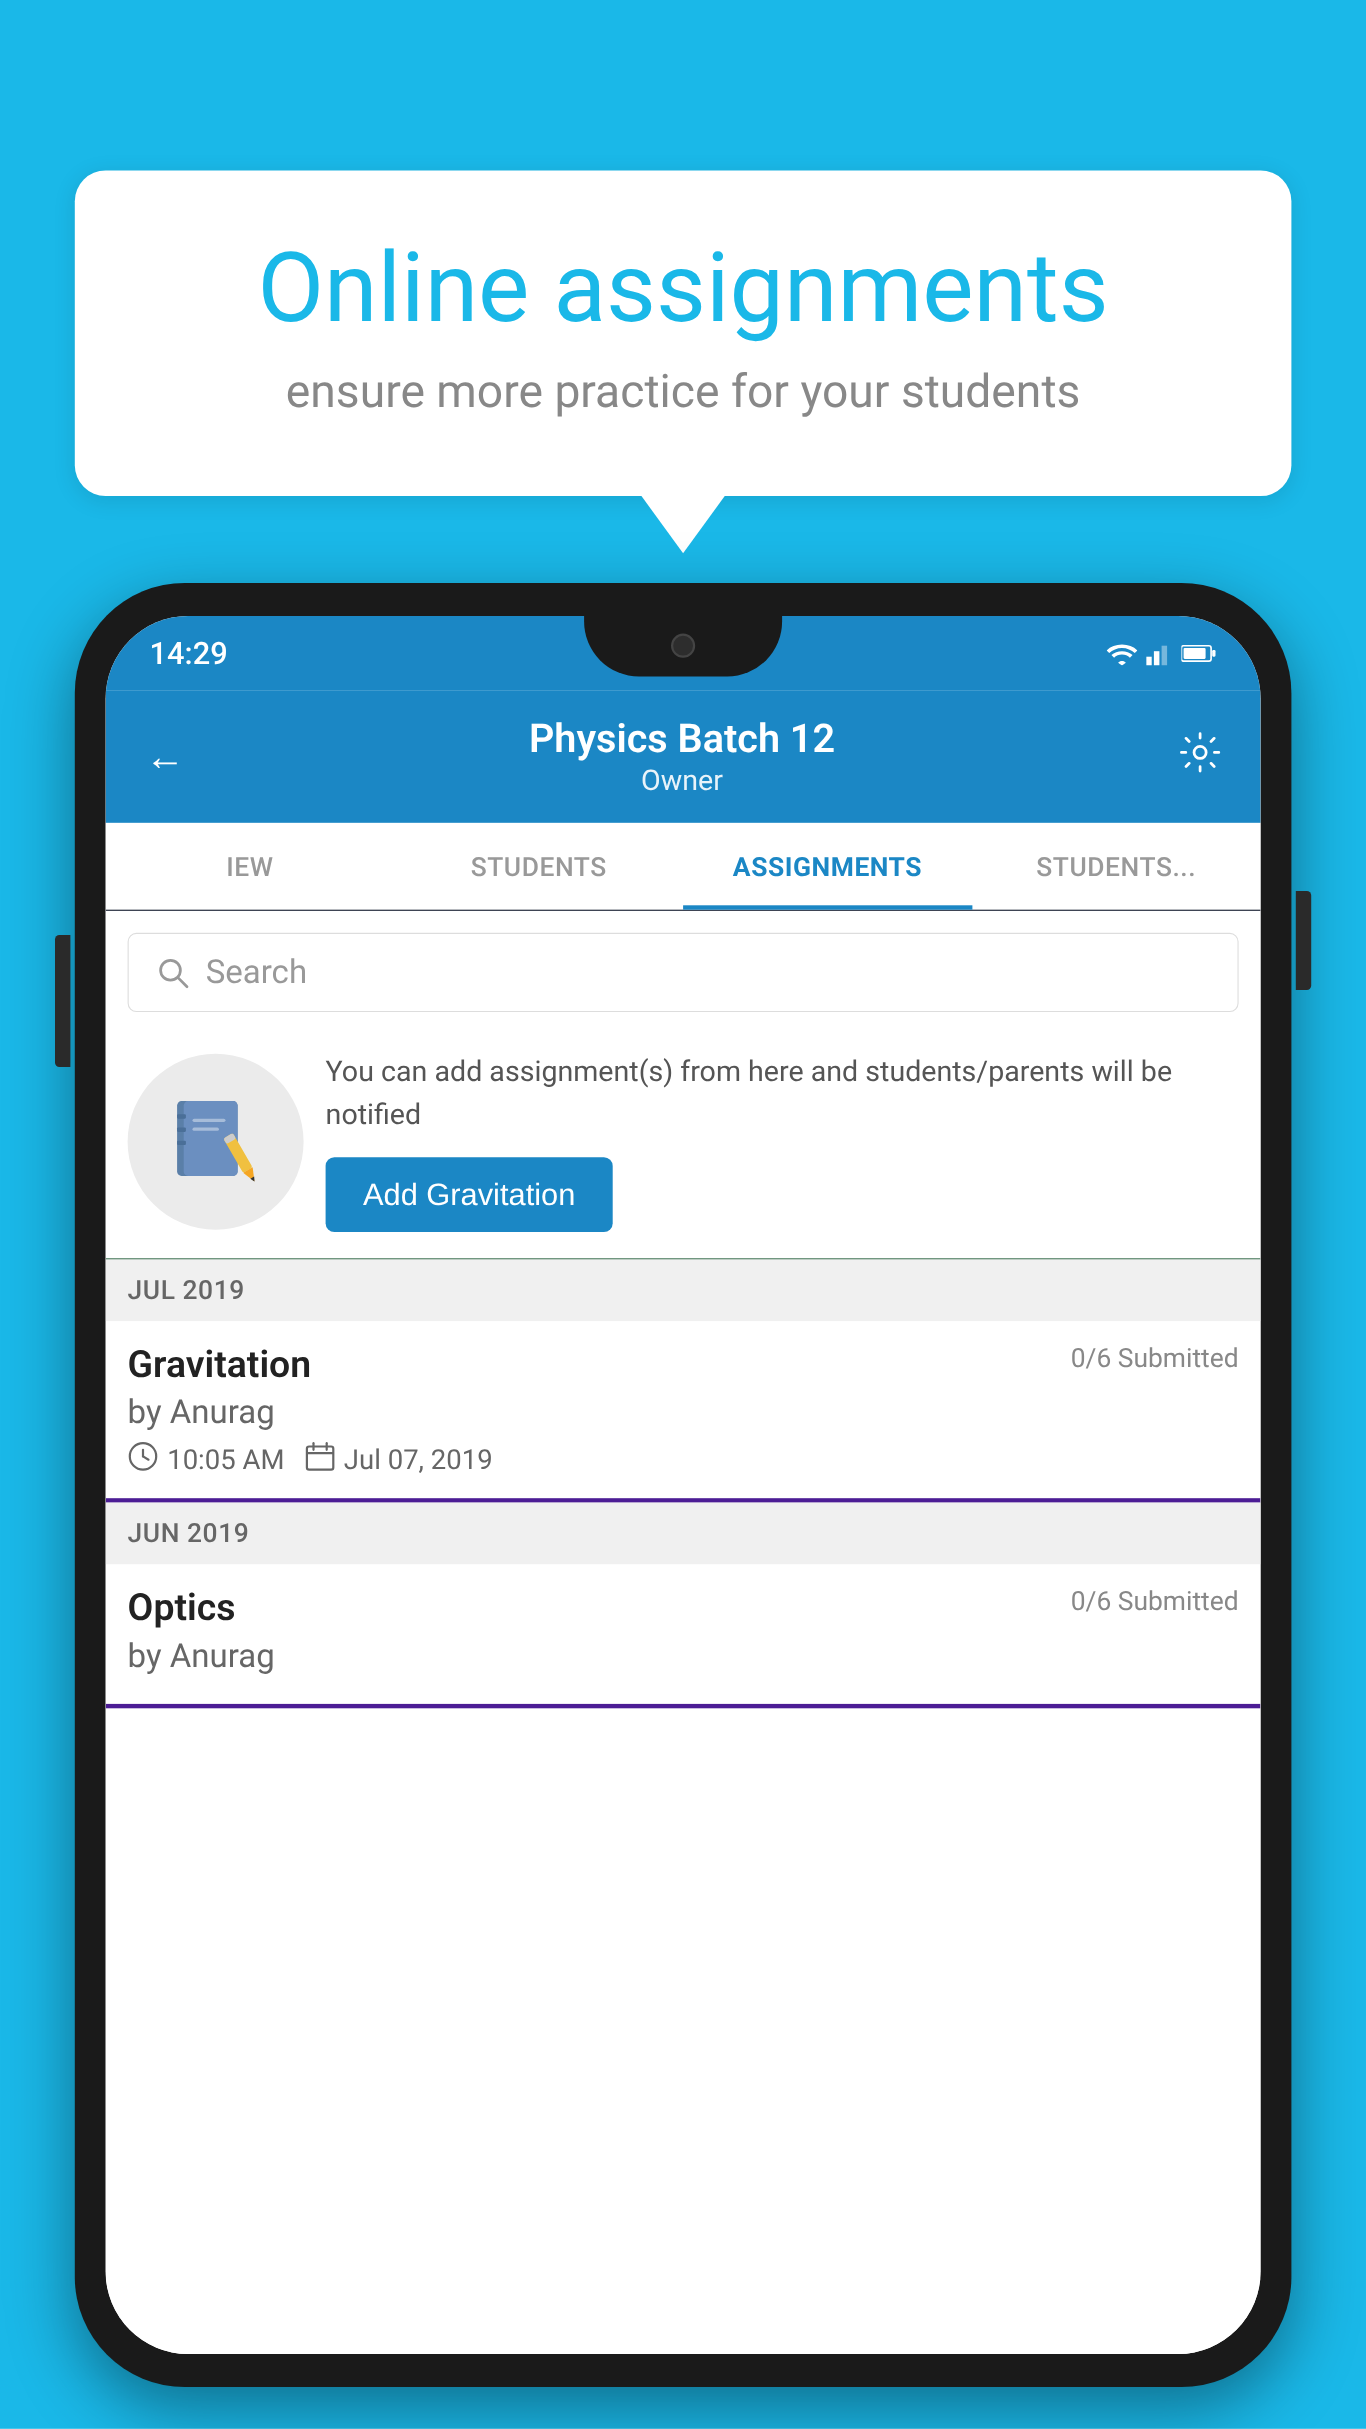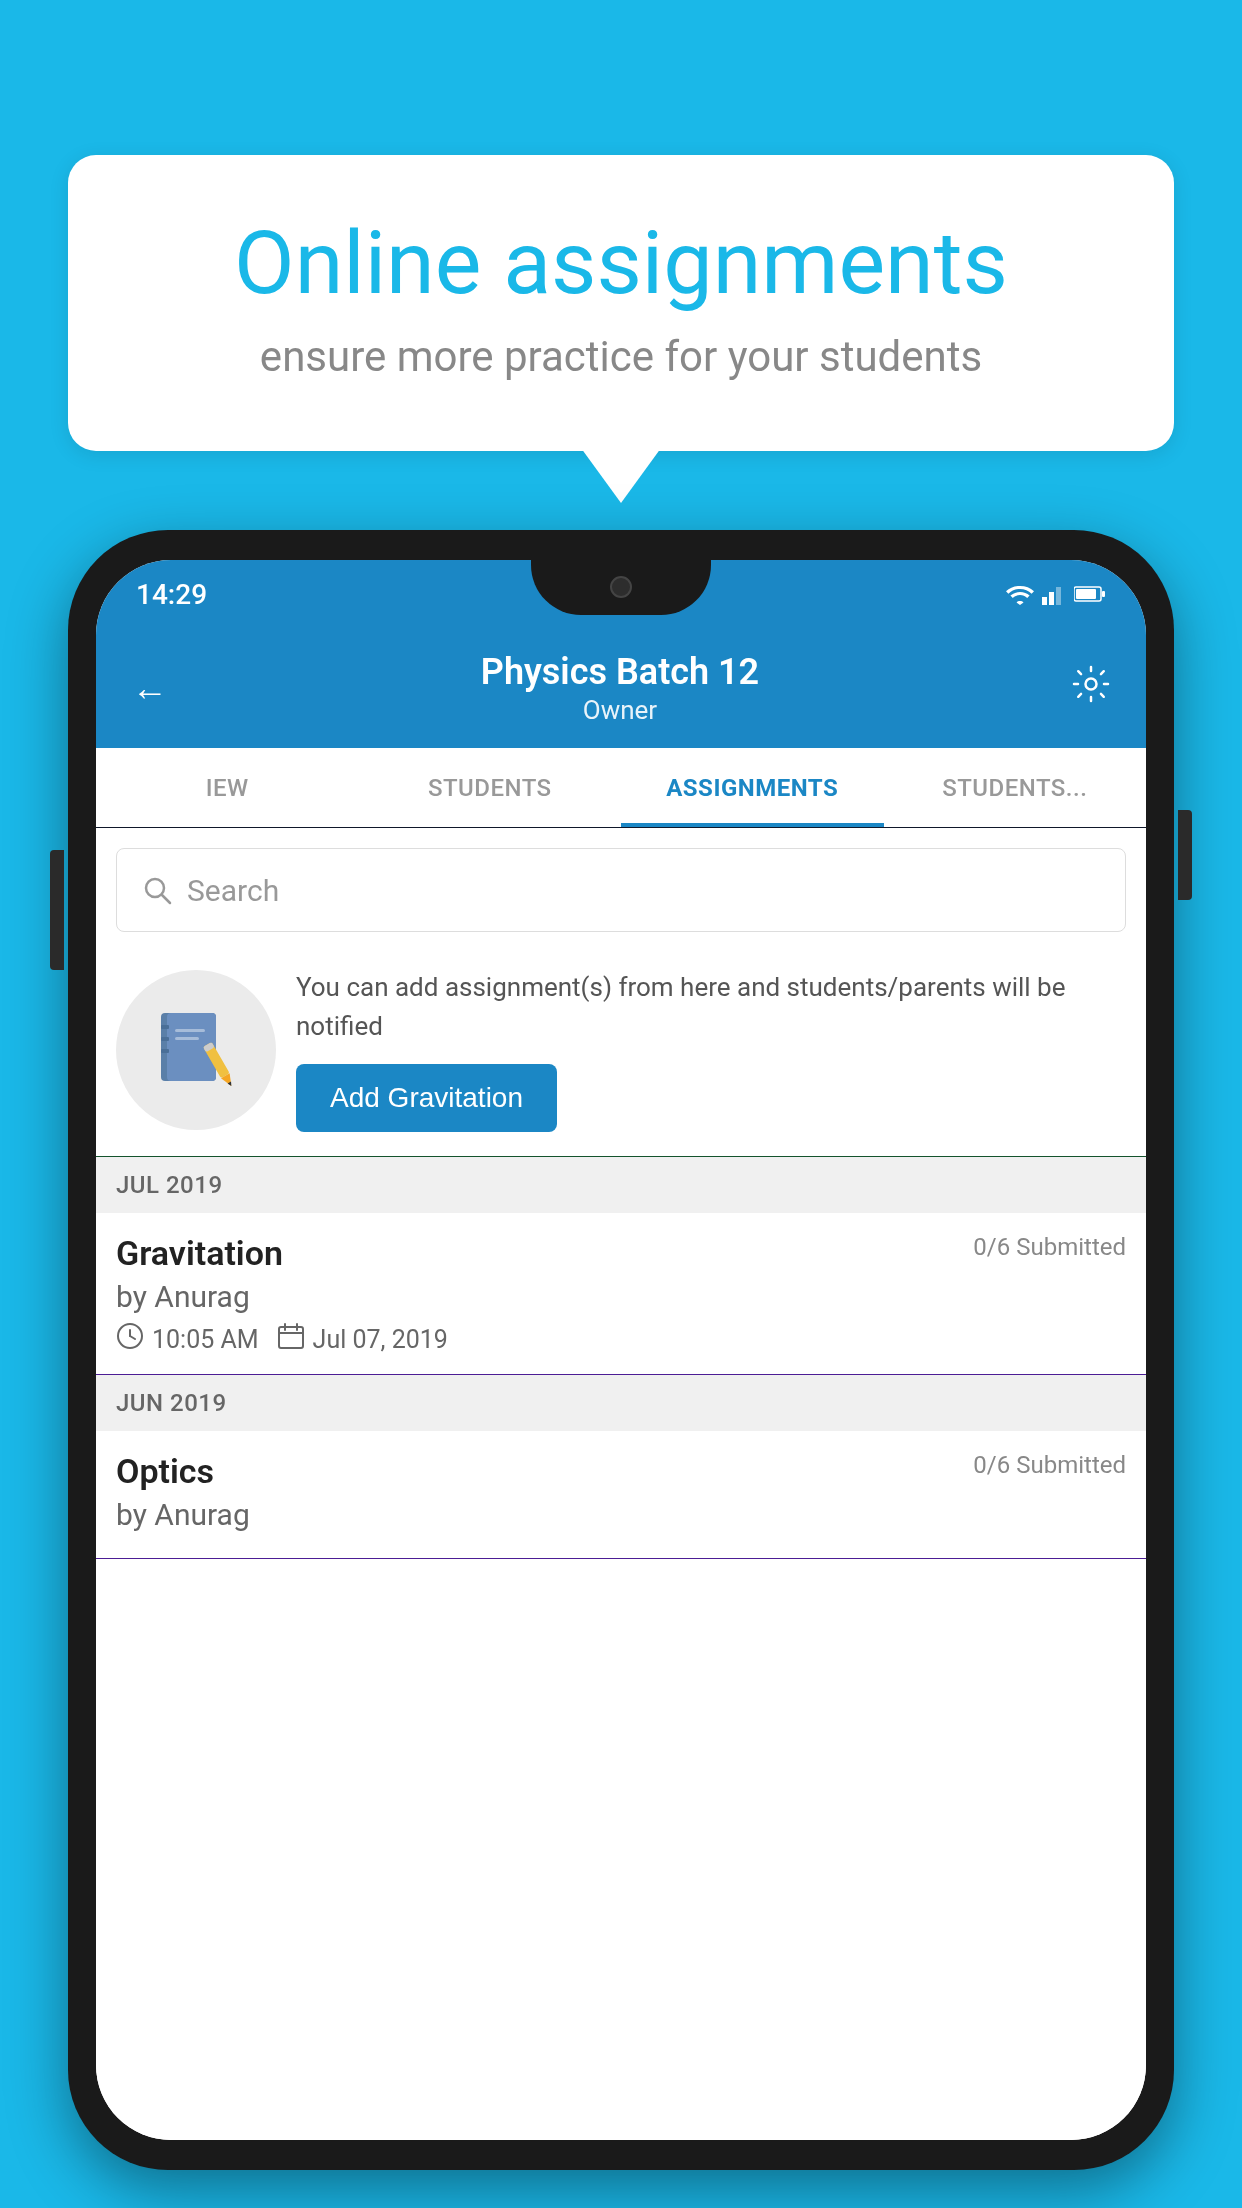--- a/index.html
+++ b/index.html
@@ -258,21 +258,21 @@
       bottom: 0;
       background: white;
       overflow: hidden;
     }
 
     
     .search-bar {
       margin: 20px 20px 16px;
       border: 1.5px solid #ddd;
       border-radius: 8px;
-      height: 84px;
+      height: 72px;
       display: flex;
       align-items: center;
       padding: 0 24px;
       gap: 14px;
     }
 
     .search-placeholder {
       font-size: 30px;
       color: #999;
     }
@@ -325,21 +325,21 @@
       padding: 14px 20px;
       font-size: 24px;
       color: #666;
       font-weight: 500;
       letter-spacing: 0.5px;
     }
 
     
     .assignment-item {
       padding: 20px 20px 18px;
-      border-bottom: 1px solid #4c1d95;
+      border-bottom: 4px solid #4c1d95;
     }
 
     .assignment-item-top {
       display: flex;
       justify-content: space-between;
       align-items: flex-start;
       margin-bottom: 6px;
     }
 
     .assignment-name {

